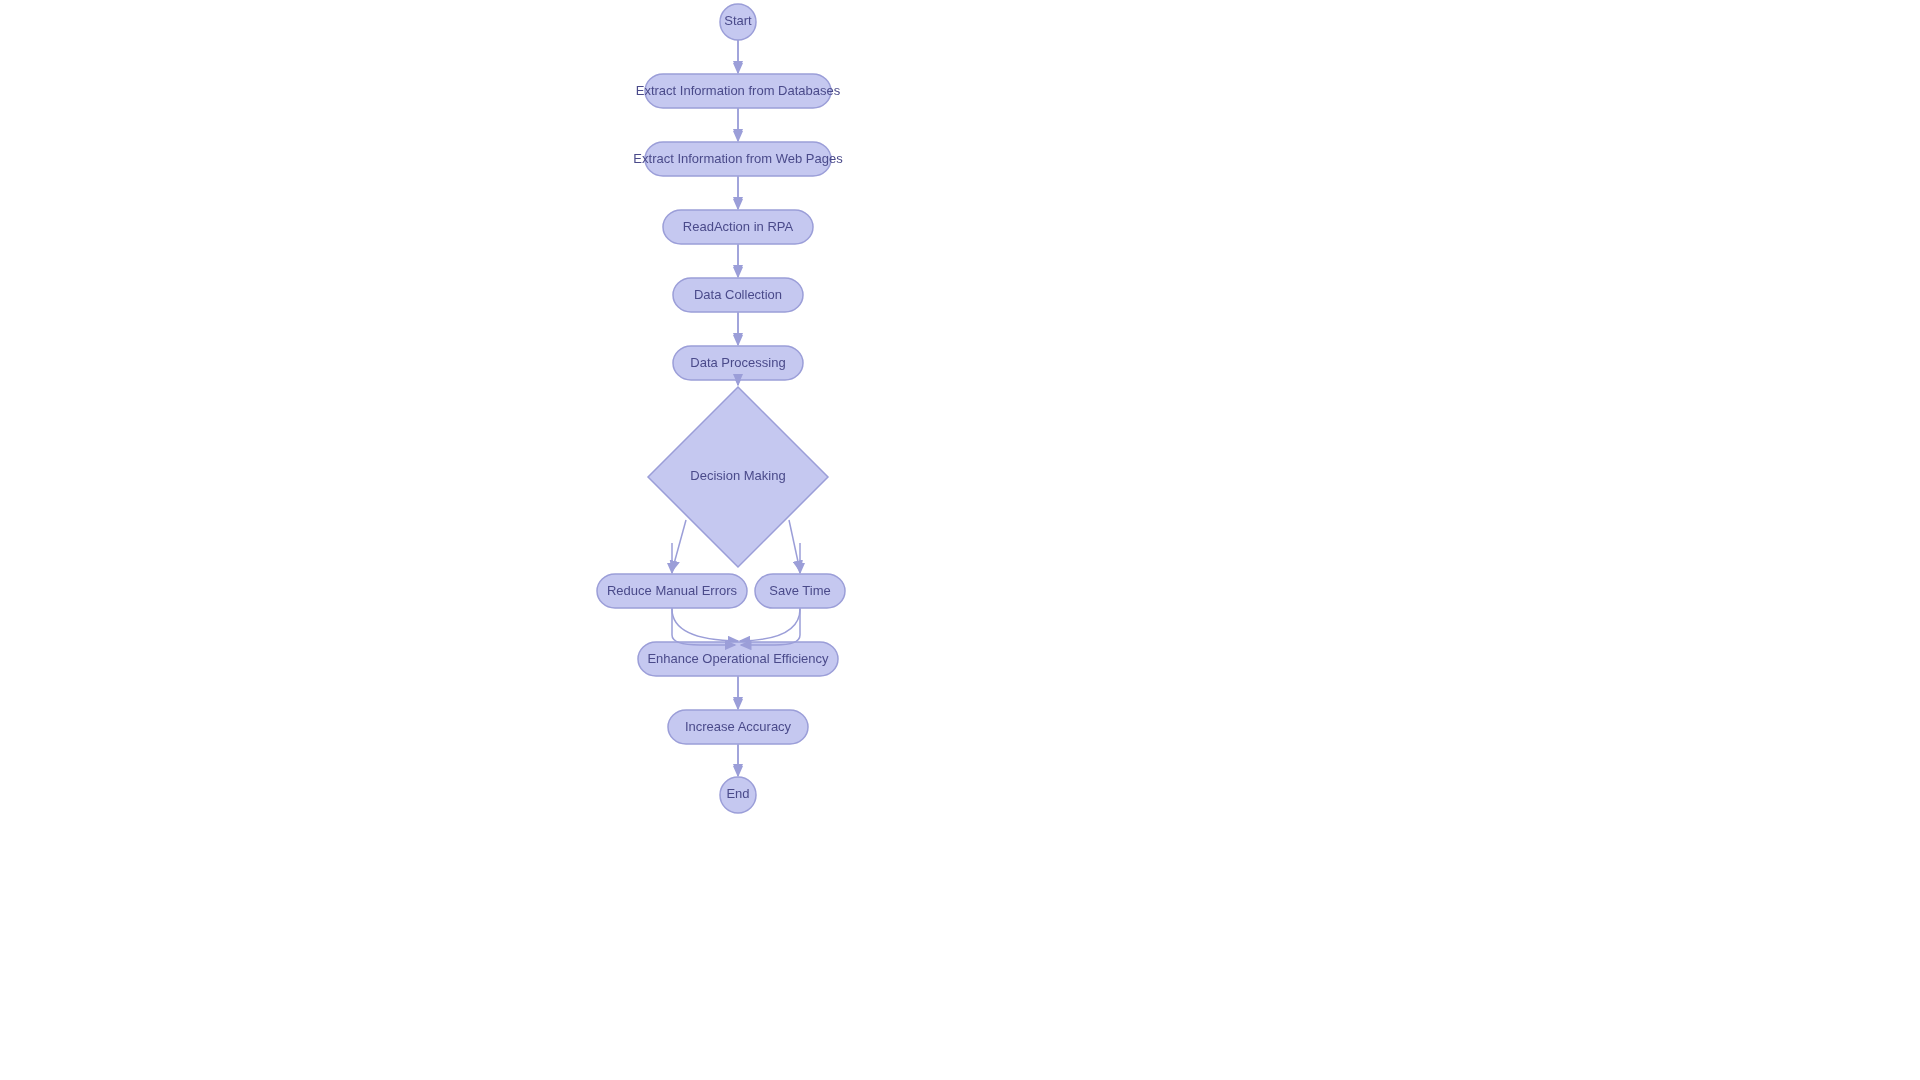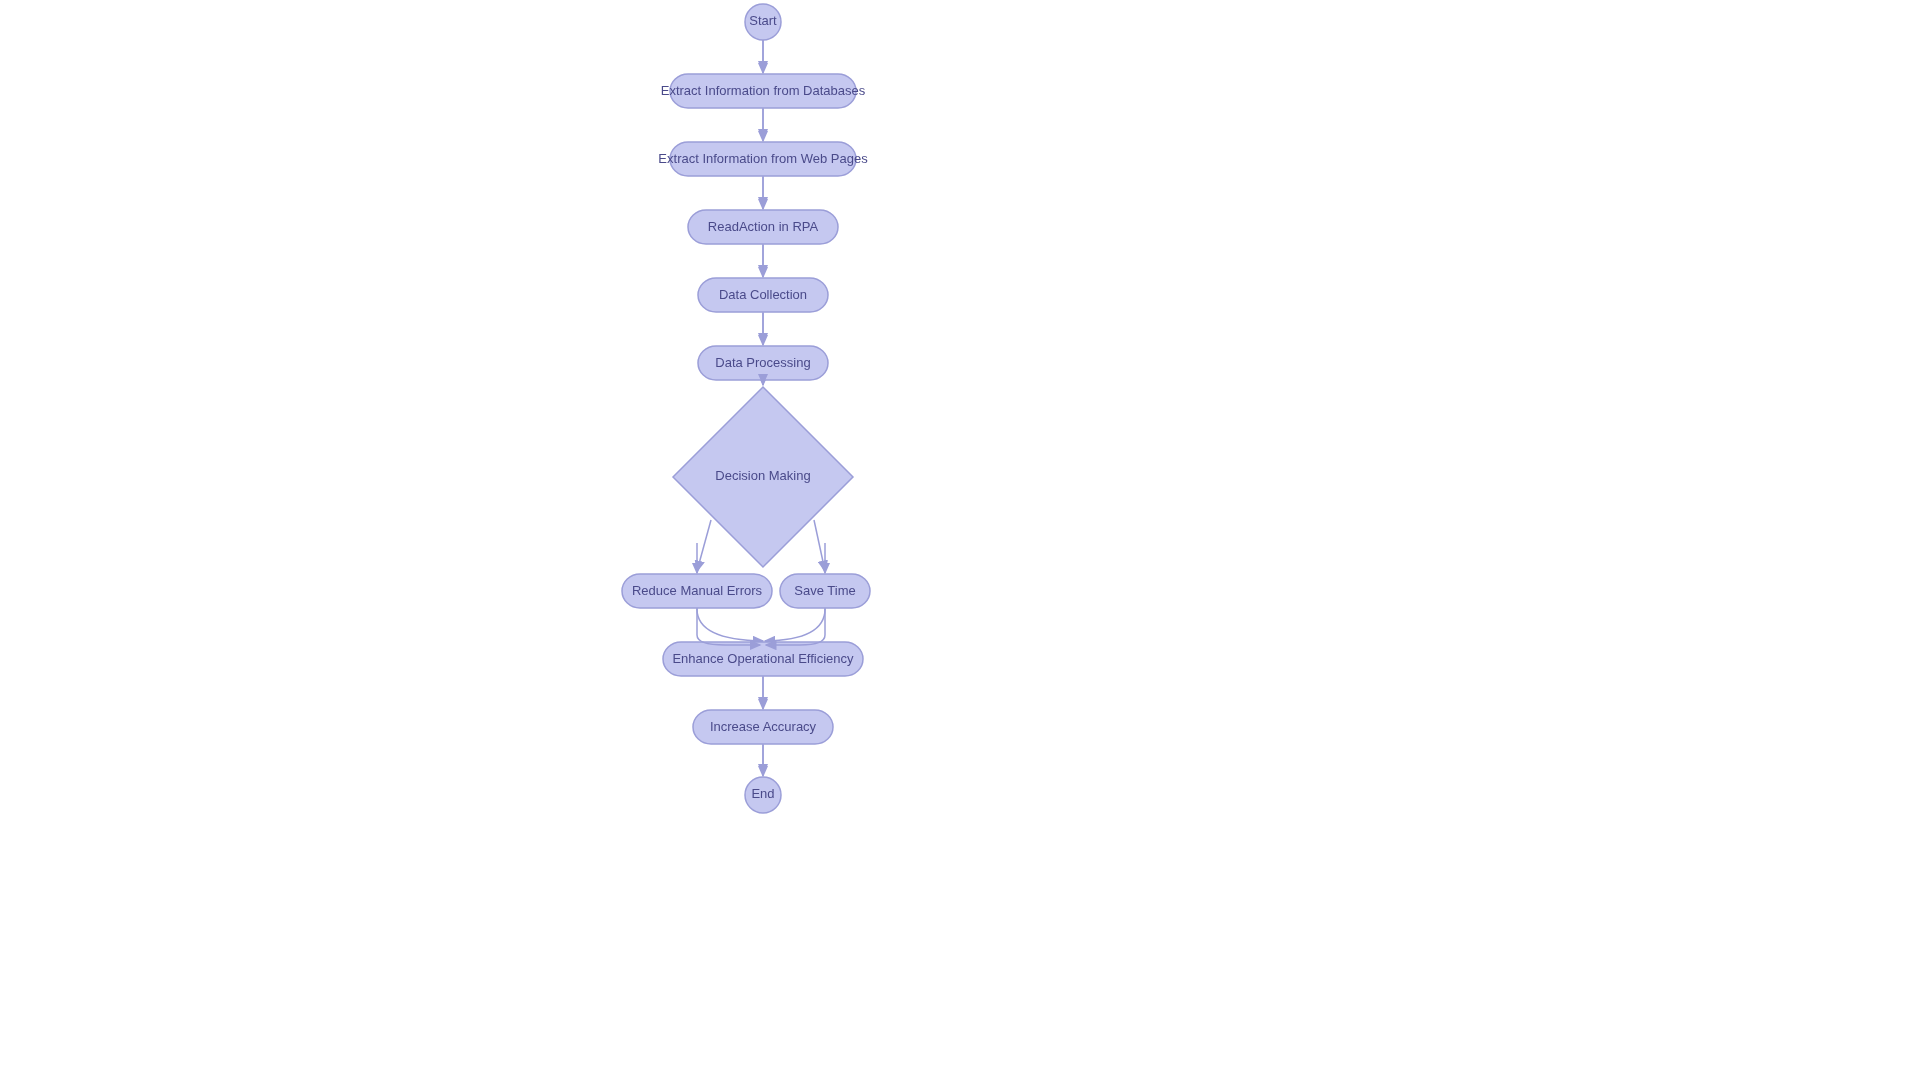--- a/index.html
+++ b/index.html
@@ -10,21 +10,20 @@
       height: 1080px;
       overflow: hidden;
       display: flex;
       justify-content: center;
       align-items: flex-start;
     }
     .flowchart-container {
       position: relative;
       width: 1920px;
       height: 1080px;
-      padding-left: 25px;
     }
     svg {
       width: 1920px;
       height: 1080px;
     }
     .node-text {
       font-size: 13px;
       fill: #4a4a8a;
       text-anchor: middle;
       dominant-baseline: middle;

